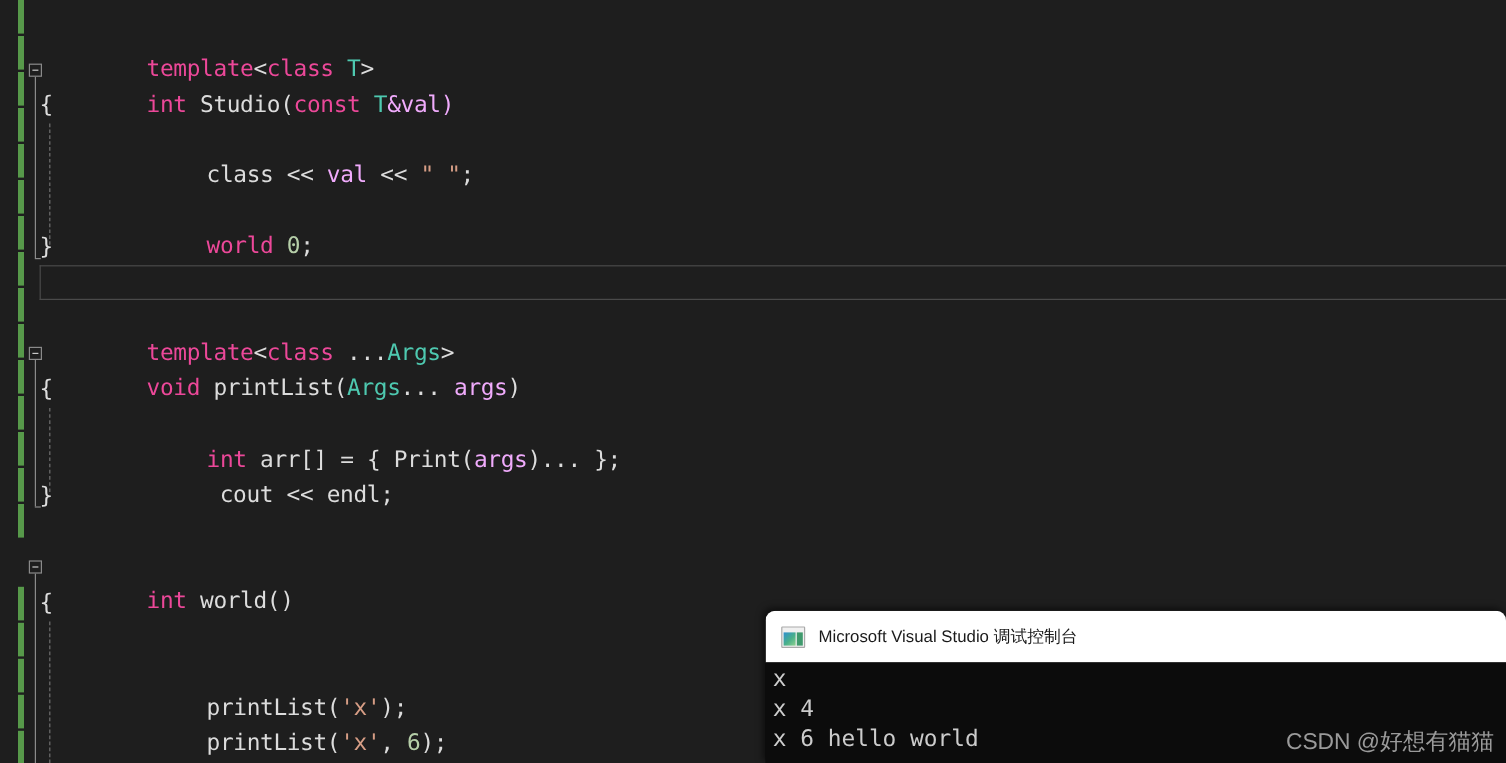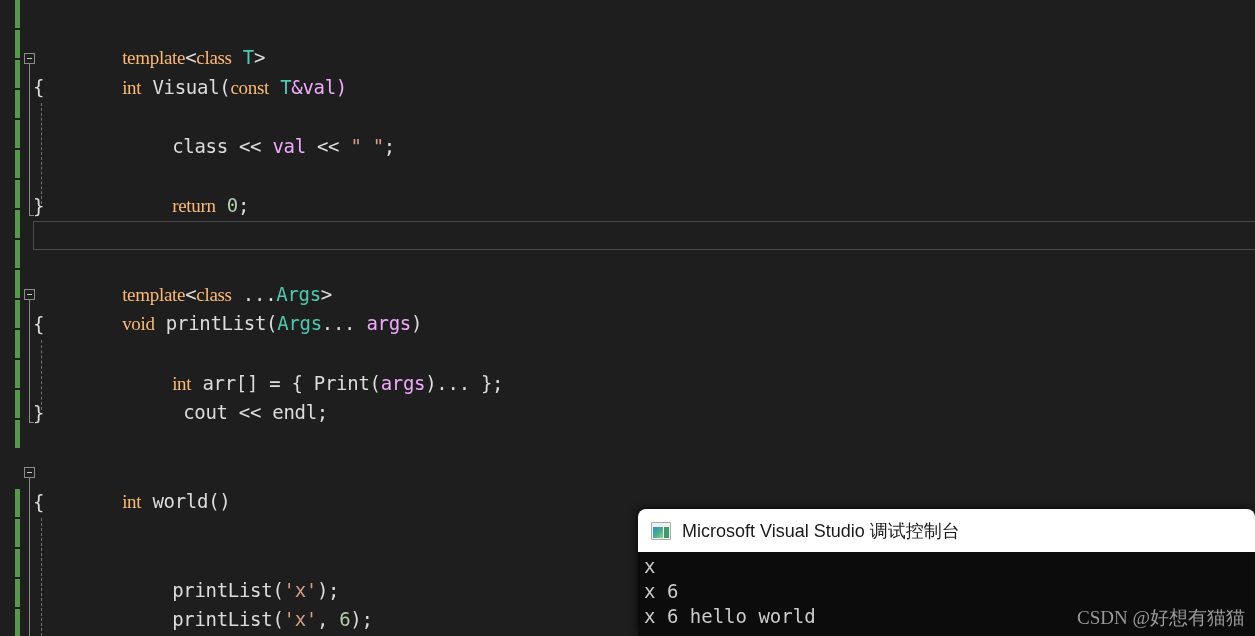--- a/index.html
+++ b/index.html
@@ -37,21 +37,21 @@
     line-height: 29.4px;
     white-space: pre;
     font-family: "DejaVu Sans Mono", monospace;
     font-size: 19px;
     color: #dcdcdc;
     letter-spacing: -0.3px;
   }
   .code-text { position: absolute; left: 33px; top: 0; white-space: pre; }
 
   
-  .kw      { color: #fdba74; font-family: Liberation Serif, serif; }
+  .kw      { color: #ec4899; }
   .type    { color: #4ec9b0; }
   .plain   { color: #dcdcdc; }
   .param   { color: #f0abfc; }
   .str     { color: #d69d85; }
   .num     { color: #b5cea8; }
   .punct   { color: #dcdcdc; }
   .angle   { color: #dcdcdc; }
 
   
   .fold-box {
@@ -147,21 +147,21 @@
   .console-icon::after {
     content: "";
     position: absolute;
     left: 12px; top: 4px;
     width: 5px; height: 11px;
     background: #3f9a6d;
   }
   .console-title {
     margin-left: 11px;
     font-family: "Liberation Sans", sans-serif;
-    font-size: 18px;
+    font-size: 14px;
     color: #1a1a1a;
     white-space: nowrap;
   }
   .console-body {
     background: #0c0c0c;
     height: 84px;
     position: relative;
     padding: 2px 0 0 3px;
     box-sizing: border-box;
   }
@@ -170,21 +170,21 @@
     font-size: 19px;
     line-height: 25px;
     color: #cccccc;
     white-space: pre;
     padding-left: 3px;
   }
   .watermark {
     position: absolute;
     right: 10px;
     bottom: 5px;
-    font-family: Liberation Serif, serif;
+    font-family: Liberation Sans, sans-serif;
     font-size: 19px;
     color: #9a9a9a;
     white-space: nowrap;
   }
 </style>
 </head>
 <body>
 
 <div id="root">
 
@@ -226,37 +226,37 @@
     <div class="indent-guide" style="left:41px;top:518px;height:118px;"></div>
 
     <div class="code-line" style="top:14px;">
       <span class="code-text">
         <span class="kw">template</span><span class="angle">&lt;</span><span class="kw">class</span><span class="plain"> </span><span class="type">T</span><span class="angle">&gt;</span>
       </span>
     </div>
 
     <div class="code-line" style="top:44px;">
       <span class="code-text">
-        <span class="kw">int</span><span class="plain"> Visual(</span><span class="kw">const</span><span class="plain"> </span><span class="type">T</span><span class="param">&amp;val)</span>
+        <span class="kw">int</span><span class="plain"> Studio(</span><span class="kw">const</span><span class="plain"> </span><span class="type">T</span><span class="param">&amp;val)</span>
       </span>
     </div>
 
     <div class="code-line" style="top:73px;">
       <span class="code-text"><span class="punct">{</span></span>
     </div>
 
     <div class="code-line" style="top:103px;">
       <span class="code-text" style="left:83px;">
         <span class="plain">class </span><span class="plain">&lt;&lt; </span><span class="param">val</span><span class="plain"> &lt;&lt; </span><span class="str">" "</span><span class="plain">;</span>
       </span>
     </div>
 
     <div class="code-line" style="top:162px;">
       <span class="code-text" style="left:83px;">
-        <span class="kw">return</span><span class="plain"> </span><span class="num">0</span><span class="plain">;</span>
+        <span class="kw">world</span><span class="plain"> </span><span class="num">0</span><span class="plain">;</span>
       </span>
     </div>
 
     <div class="code-line" style="top:192px;">
       <span class="code-text"><span class="punct">}</span></span>
     </div>
 
     <div class="empty-line-box" style="top:221px;"></div>
 
     <div class="code-line" style="top:251px;">
@@ -321,20 +321,20 @@
 
   </div>
 
   <div class="console-window">
     <div class="console-titlebar">
       <span class="console-icon"></span>
       <span class="console-title">Microsoft Visual Studio 调试控制台</span>
     </div>
     <div class="console-body">
       <div class="console-line">x</div>
-      <div class="console-line">x 6</div>
+      <div class="console-line">x 4</div>
       <div class="console-line">x 6 hello world</div>
     </div>
   </div>
 
   <div class="watermark">CSDN @好想有猫猫</div>
 
 </div>
 
 </body></html>

